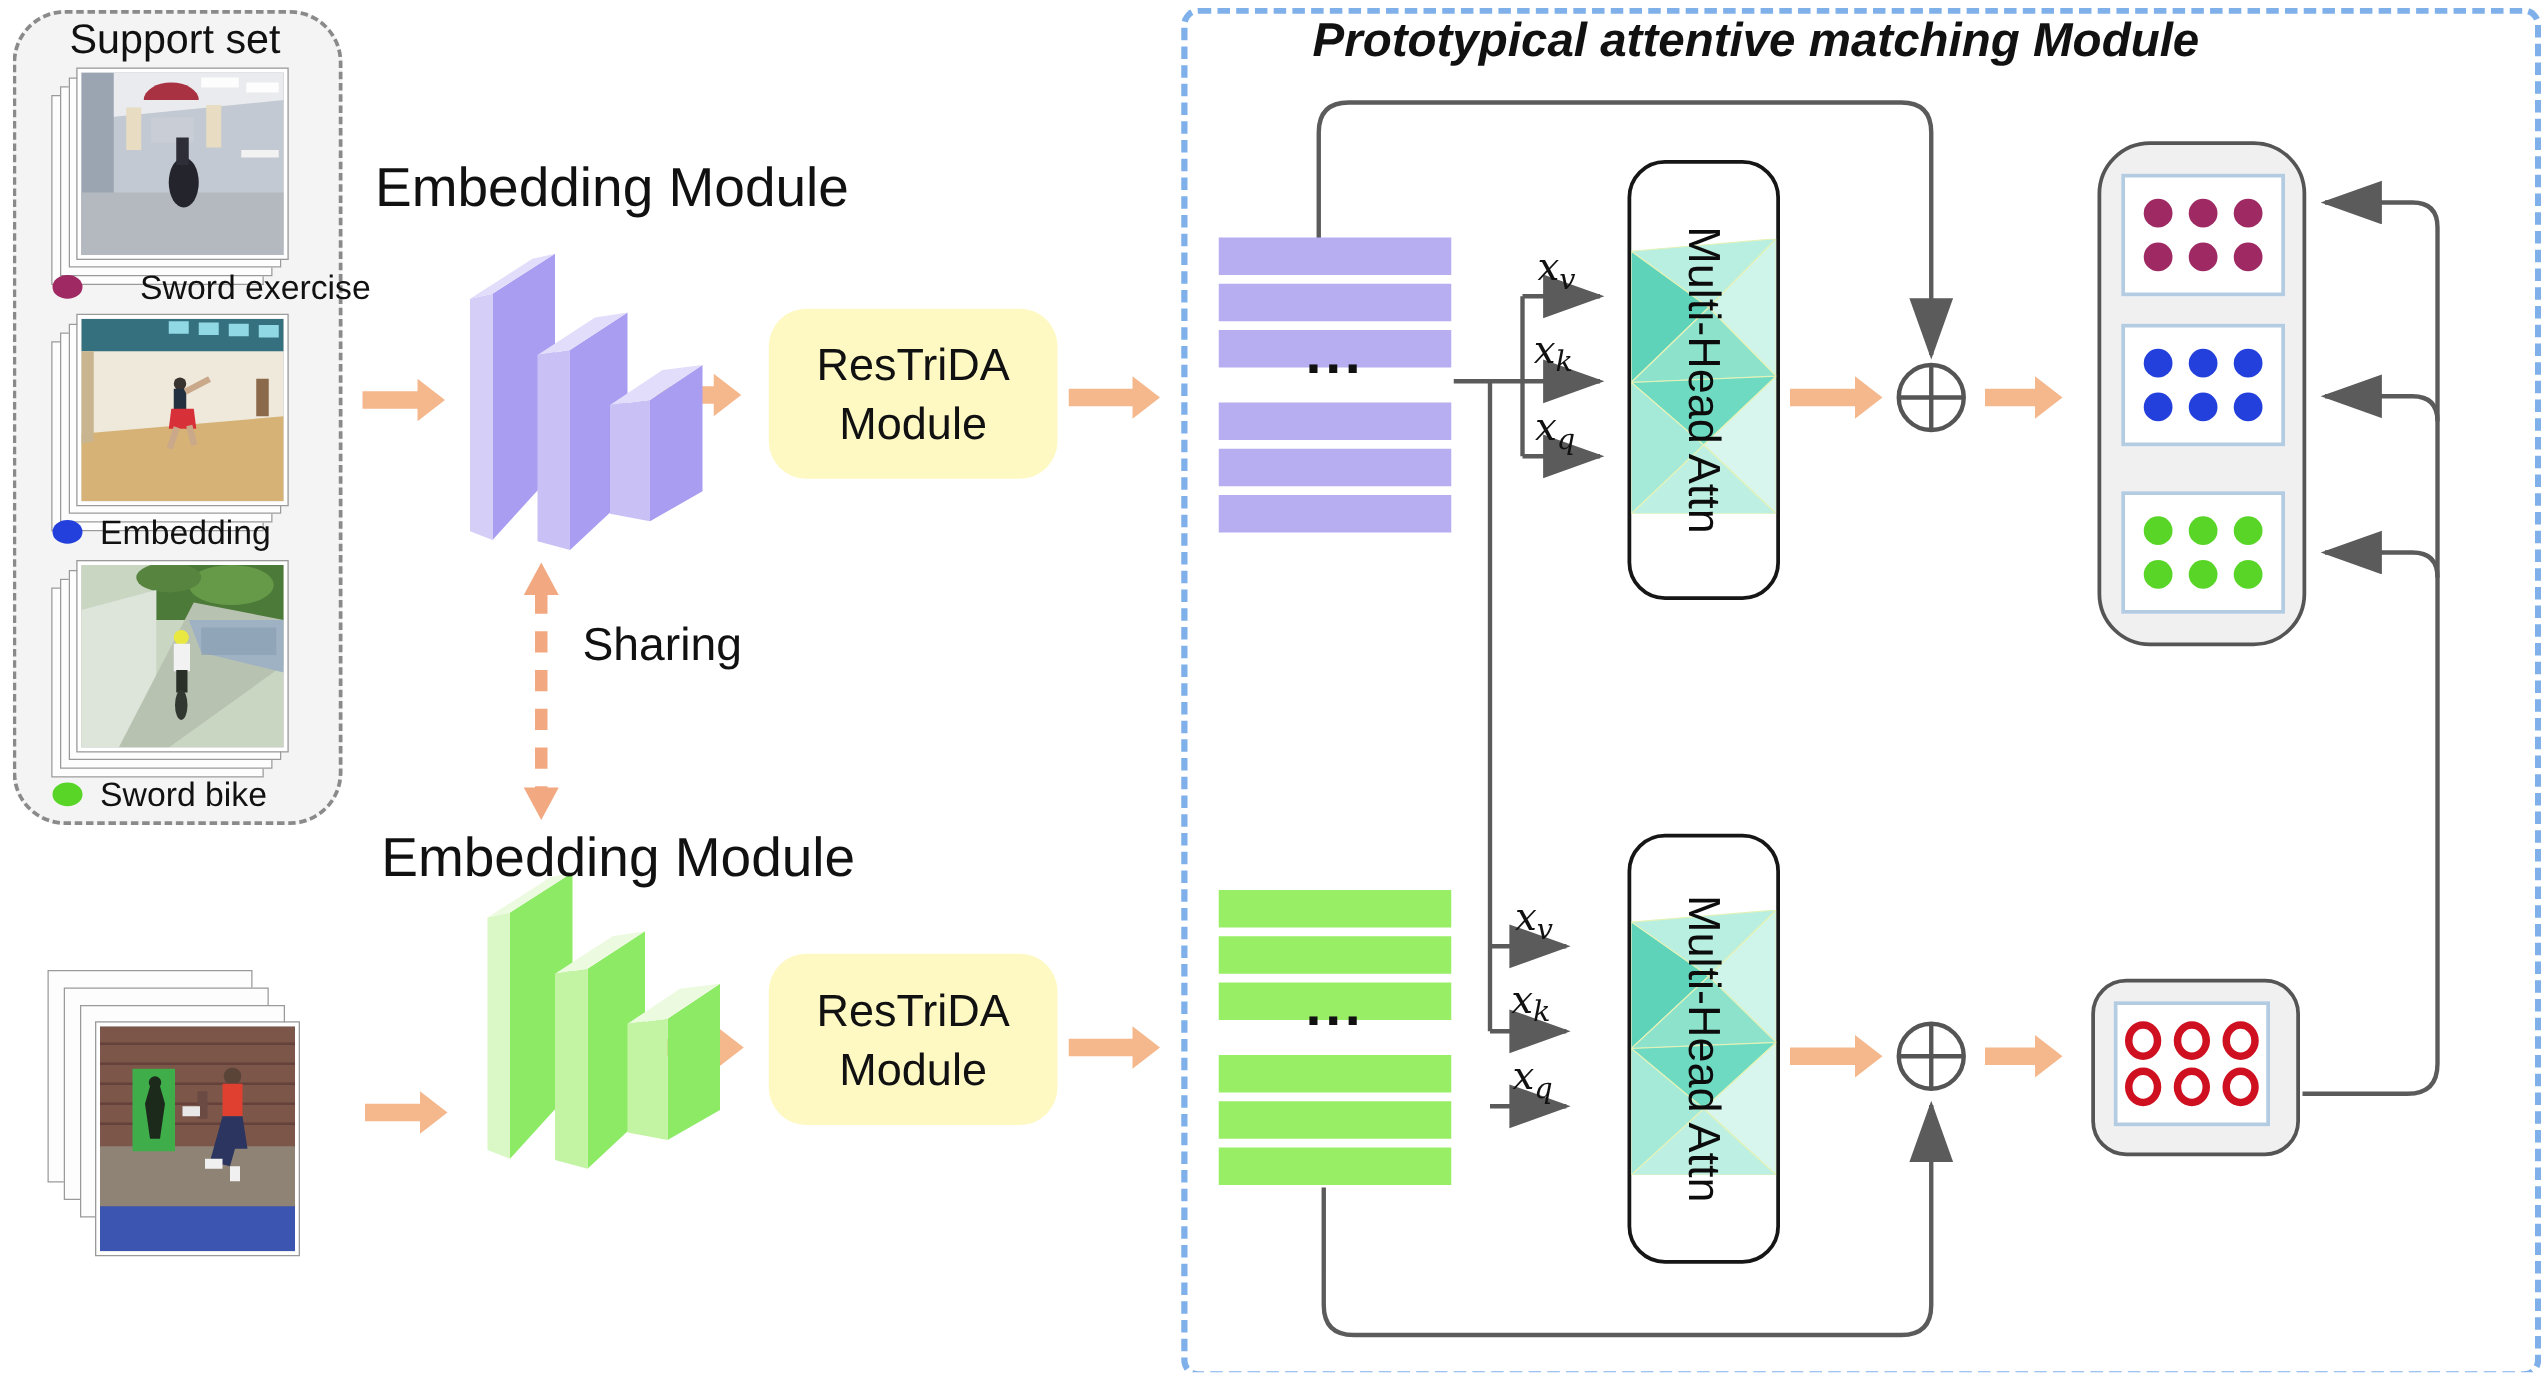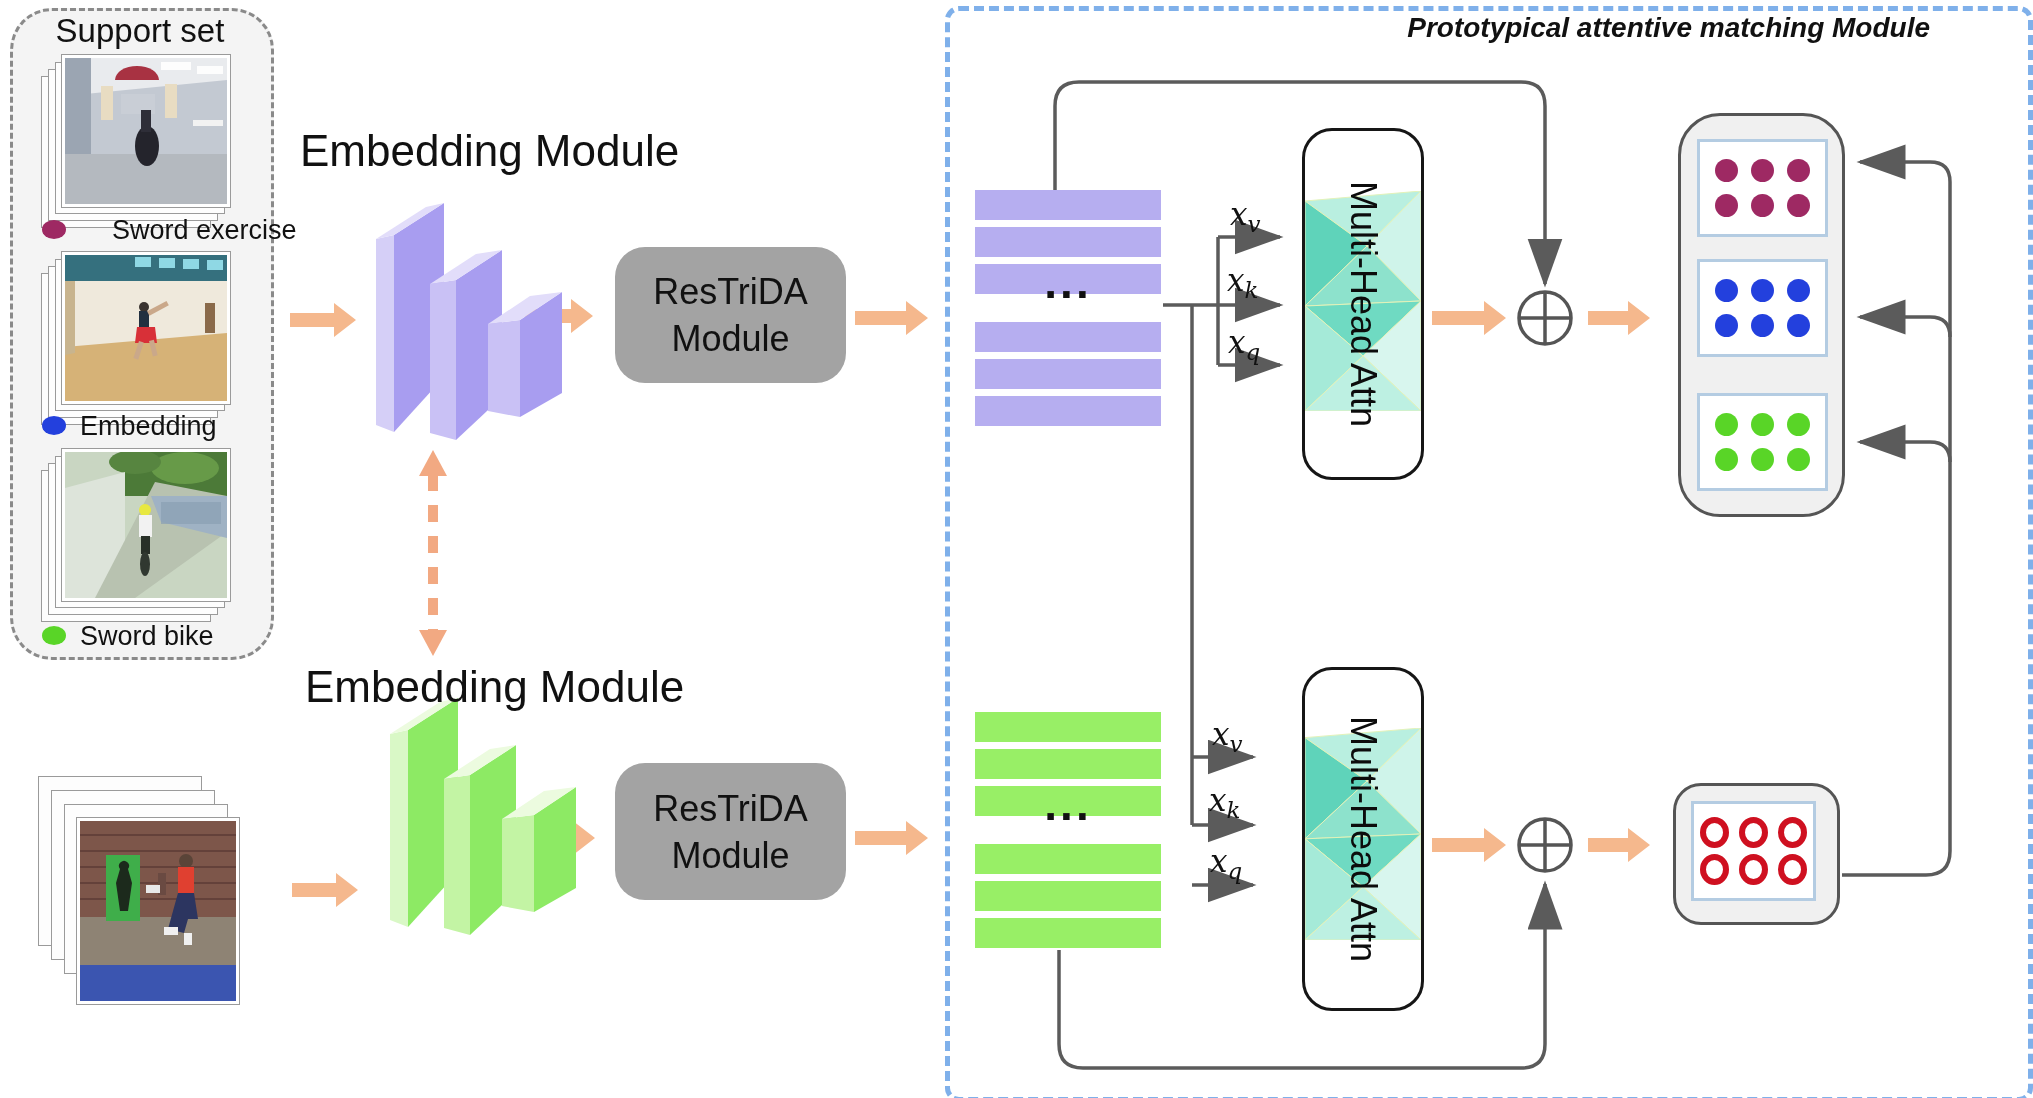--- a/index.html
+++ b/index.html
@@ -12,27 +12,27 @@
   .support-panel{left:10px;top:8px;width:258px;height:646px;background:#f4f4f4;
     border:3px dashed #8a8a8a;border-radius:42px;}
   .support-title{left:40px;top:12px;width:200px;text-align:center;font-size:33px;}
   .thumb-back{background:#fdfdfd;border:1px solid #9a9a9a;}
   .thumb-main{border:3px solid #ffffff;outline:1px solid #9a9a9a;overflow:hidden;background:#ccc;}
   .legend-dot{width:24px;height:19px;border-radius:50%;}
   .legend-text{font-size:27px;}
 
   
   .module-label{font-size:44px;}
-  .restrida{width:231px;background:#a3a3a3;border-radius:30px;display:flex;flex-direction:column;
+  .restrida{width:231px;background:#fef9c3;border-radius:30px;display:flex;flex-direction:column;
     justify-content:center;align-items:center;font-size:36px;line-height:47px;}
   .param-text{font-size:37px;line-height:56px;}
 
   
   .match-panel{left:945px;top:6px;width:1078px;height:1086px;border:5px dashed #7fb0ea;border-radius:14px;}
-  .match-title{left:1050px;top:12px;width:880px;text-align:right;font-size:28px;font-weight:bold;font-style:italic;}
+  .match-title{left:1050px;top:12px;width:880px;text-align:left;font-size:38px;font-weight:bold;font-style:italic;}
 
   .feature-bar{width:186px;height:30px;}
   .ellipsis{width:120px;text-align:center;font-size:46px;font-weight:bold;letter-spacing:3px;line-height:20px;}
 
   .xlabel{font-family:"DejaVu Serif",serif;font-style:italic;font-size:31px;}
   .xlabel sub{font-size:23px;}
 
   .attn-box{width:116px;border:3px solid #161616;border-radius:30px;background:#fff;overflow:hidden;}
   .attn-pattern{position:absolute;left:0;width:116px;}
   .attn-text{position:absolute;left:0;top:0;width:100%;height:100%;display:flex;align-items:center;
@@ -253,20 +253,21 @@
   <div class="abs restrida" style="left:615px;top:247px;height:136px;z-index:2">
     <div>ResTriDA</div>
     <div>Module</div>
   </div>
   <div class="abs restrida" style="left:615px;top:763px;height:137px;z-index:2">
     <div>ResTriDA</div>
     <div>Module</div>
   </div>
 
   <div class="abs param-text" style="left:466px;top:488px;z-index:2">
+    <div>Sharing</div>
   </div>
 
   <div class="abs match-panel" style="z-index:0"></div>
   <div class="abs match-title lbl" style="z-index:2">Prototypical attentive matching Module</div>
 
   <div id="support-bars">
       <div class="abs feature-bar" style="left: 975px; top: 190px; background: rgb(182, 174, 240); z-index: 2;"></div>
       <div class="abs feature-bar" style="left: 975px; top: 227px; background: rgb(182, 174, 240); z-index: 2;"></div>
       <div class="abs feature-bar" style="left: 975px; top: 264px; background: rgb(182, 174, 240); z-index: 2;"></div>
       <div class="abs feature-bar" style="left: 975px; top: 322px; background: rgb(182, 174, 240); z-index: 2;"></div>

